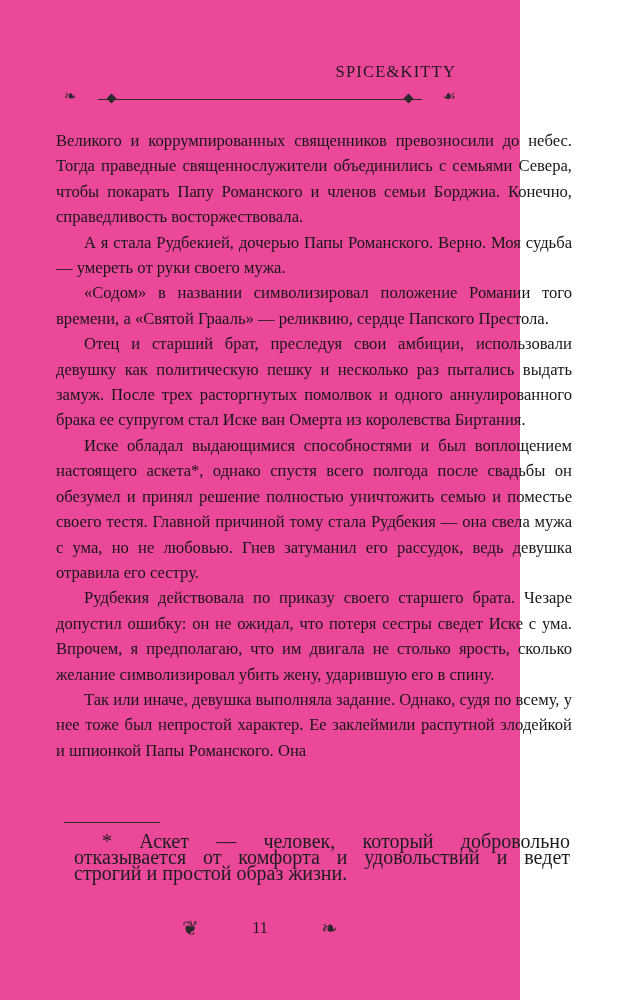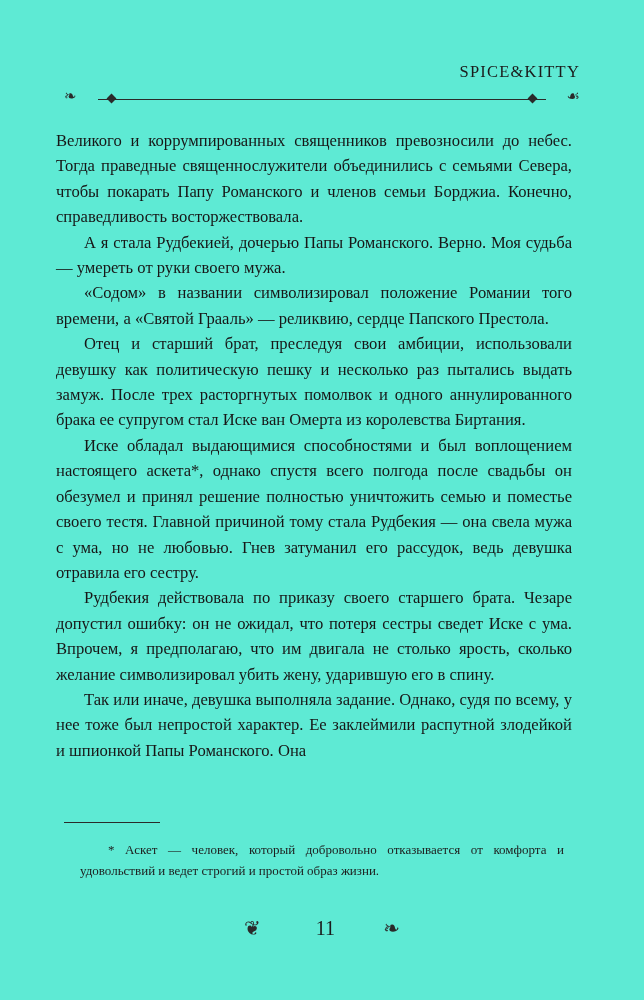--- a/index.html
+++ b/index.html
@@ -9,26 +9,26 @@
   }
   body {
     width: 644px;
     height: 1000px;
     font-family: "Liberation Serif", "DejaVu Serif", serif;
     color: #1a1a1a;
     position: relative;
     overflow: hidden;
   }
   .page {
-    width: 644px;
+    width: 520px;
     height: 1000px;
     box-sizing: border-box;
     padding: 0;
     position: relative;
-    background: #5eead4;
+    background: #ec4899;
     text-decoration: underline;
   }
 
   
   .header {
     position: absolute;
     left: 0;
     right: 0;
     top: 62px;
     height: 46px;
@@ -116,49 +116,48 @@
     top: 822px;
     width: 516px;
   }
   .footnote .fn-rule {
     width: 96px;
     height: 1px;
     background: #2a2a2a;
     margin: 0 0 8px 0;
   }
   .footnote p {
-    margin: 16px;
-    font-size: 13px;
-    line-height: 21px;
+    margin: 10px;
+    font-size: 20px;
+    line-height: 16px;
     text-align: justify;
     text-indent: 28px;
     color: #1d1d1d;
   }
 
   
   .footer {
     position: absolute;
     left: 0;
     right: 0;
     bottom: 56px;
     height: 28px;
   }
   .folio-wrap {
     position: relative;
     width: 180px;
     margin: 0 auto;
     text-align: center;
   }
   .folio {
-    font-size: 20px;
+    font-size: 16px;
     line-height: 24px;
     color: #1b1b1b;
     display: inline-block;
     min-width: 26px;
-    text-align: right;
   }
   .swash {
     position: absolute;
     top: 1px;
     font-size: 20px;
     line-height: 22px;
     color: #2a2a2a;
   }
   .swash.left { left: 12px; }
   .swash.right { right: 12px; }

